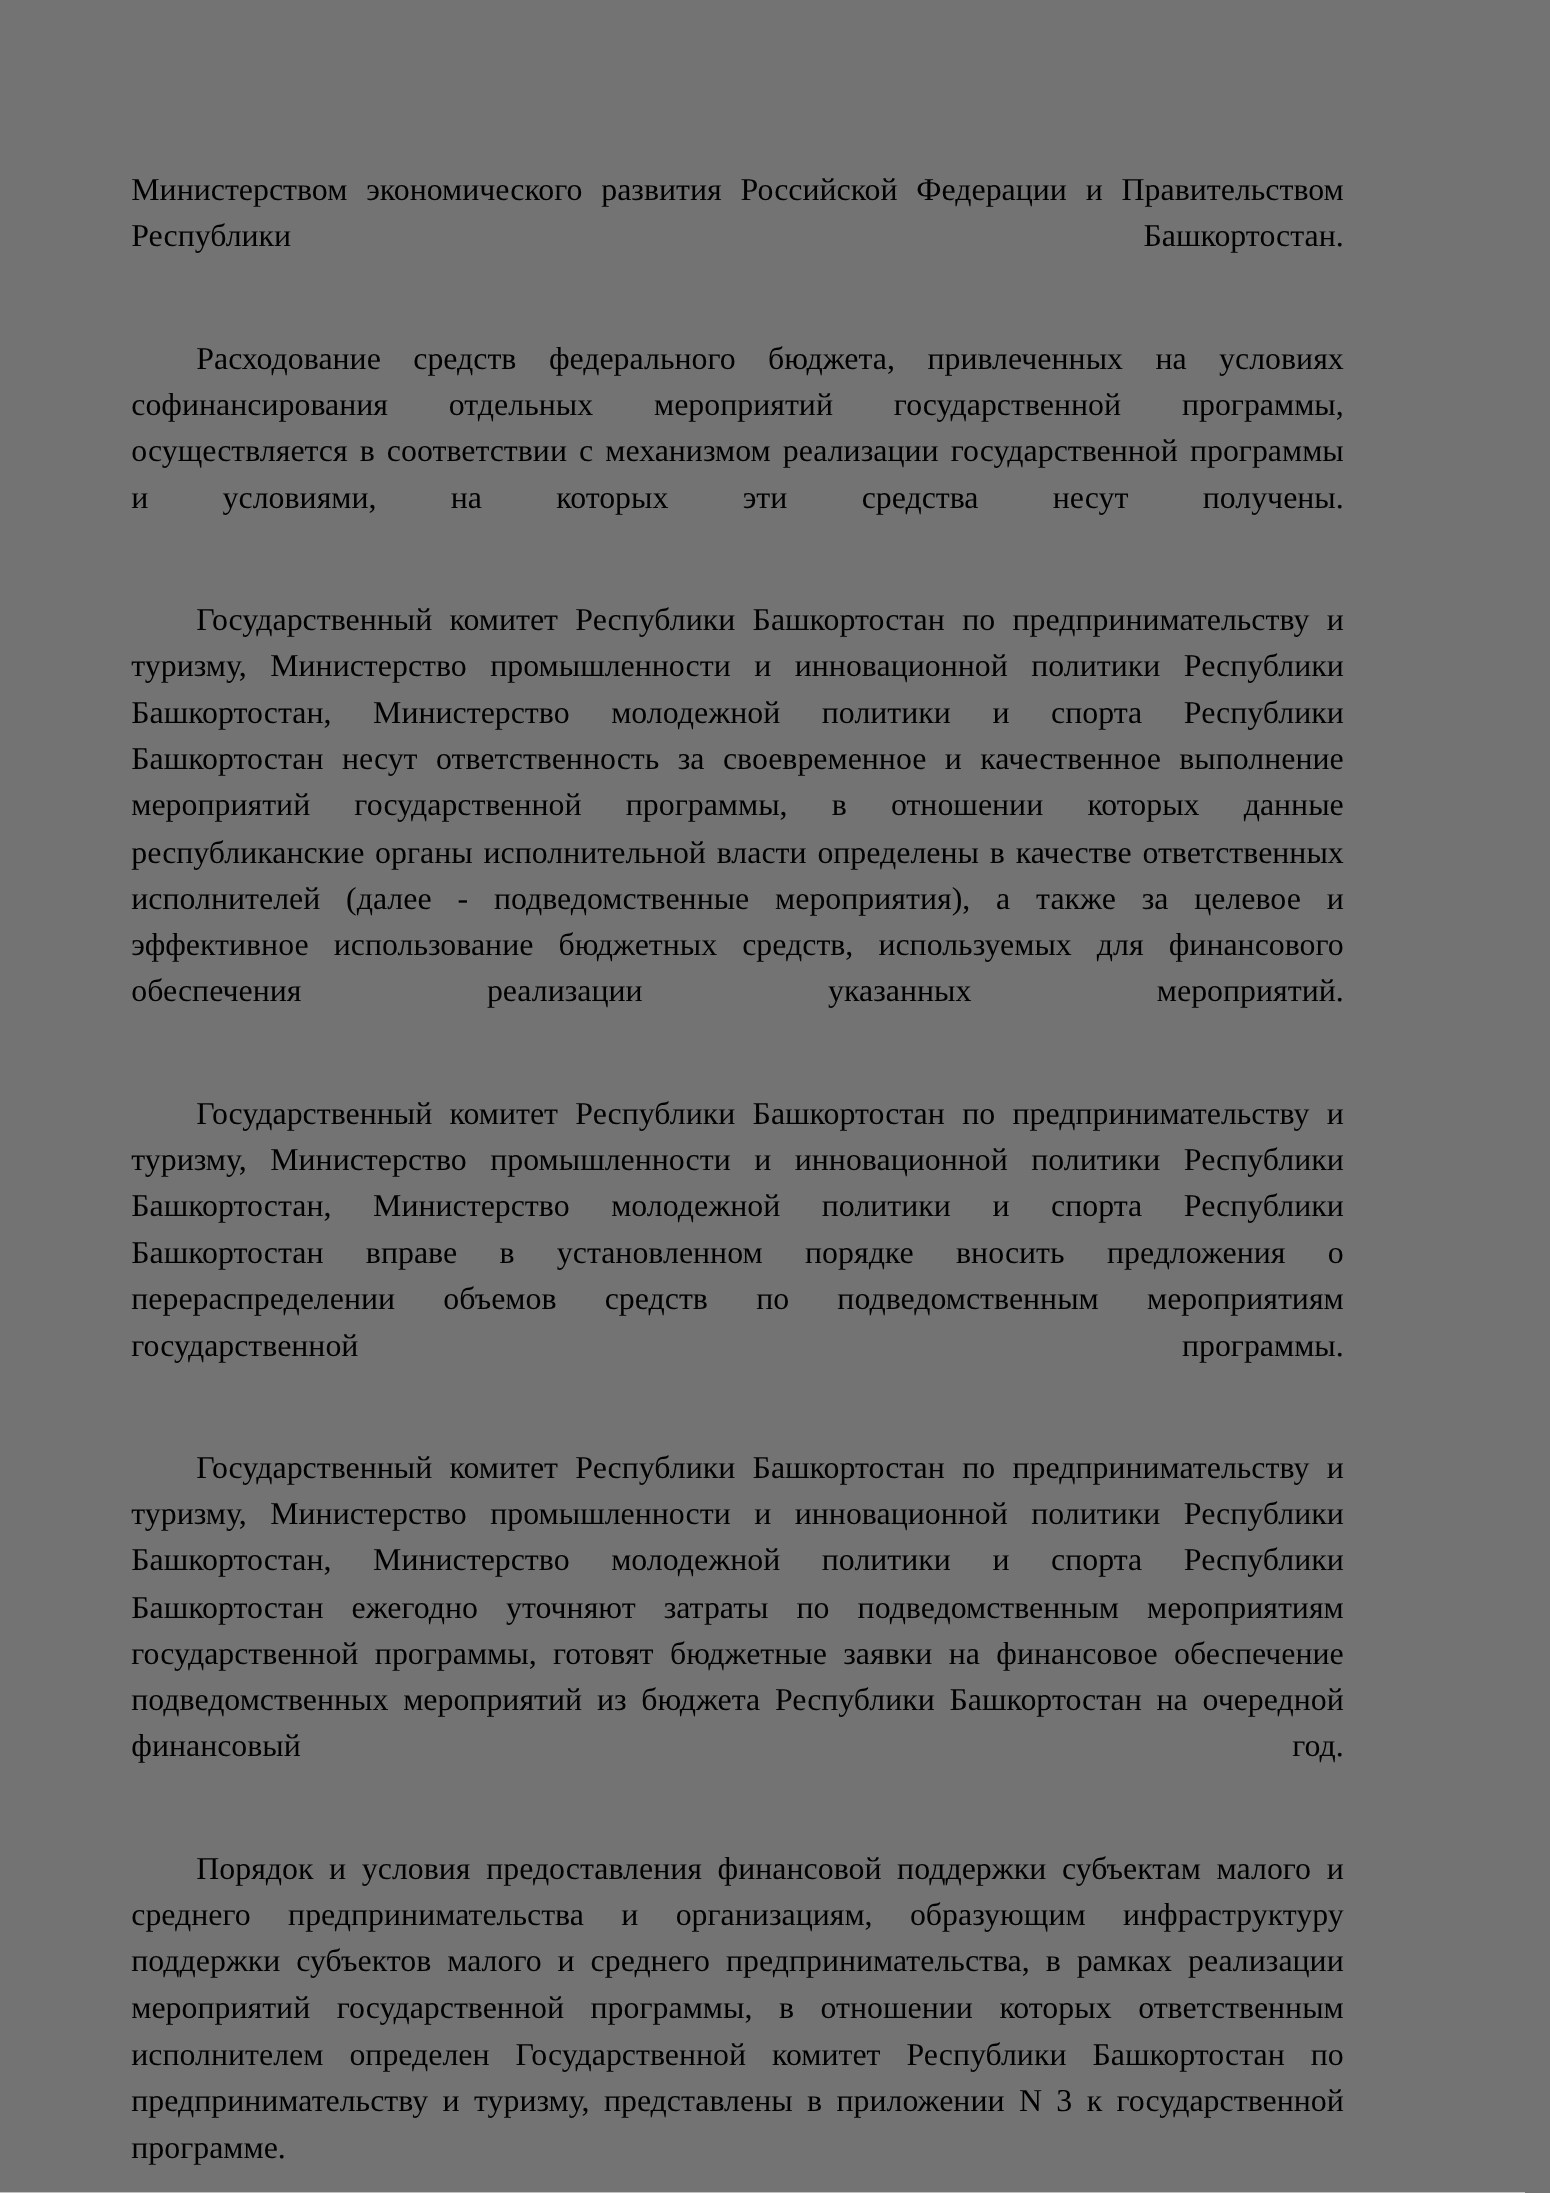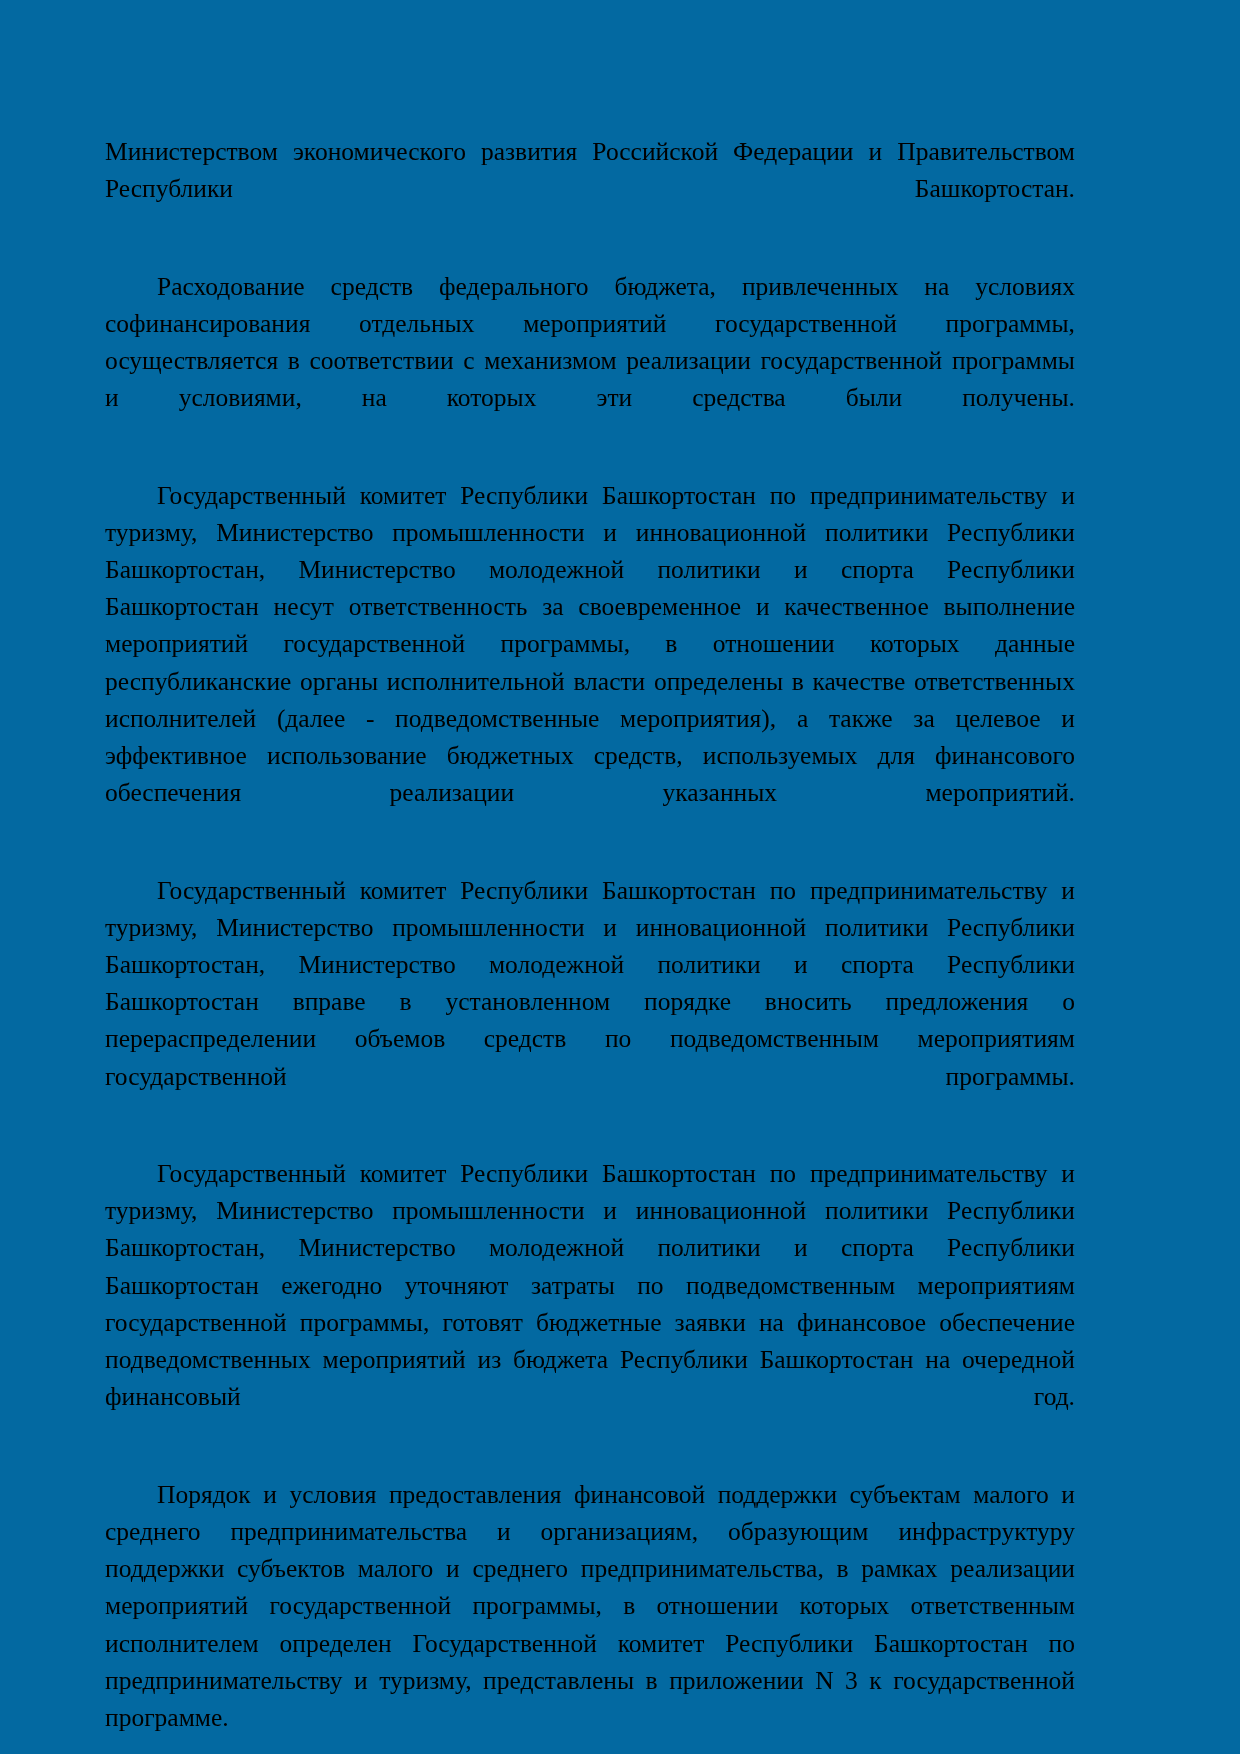--- a/index.html
+++ b/index.html
@@ -11,21 +11,21 @@
   body {
     font-family: "Liberation Serif", "DejaVu Serif", serif;
     color: #000000;
     -webkit-font-smoothing: antialiased;
   }
   .page {
     position: relative;
     width: 1240px;
     height: 1754px;
     margin: 0 auto;
-    background: #0369a1;
+    background: #737373;
     box-sizing: border-box;
     overflow: hidden;
   }
   .text-column {
     position: absolute;
     left: 105px;
     top: 133px;
     width: 970px;
   }
   .para {
@@ -52,21 +52,21 @@
   }
 </style>
 </head>
 <body>
 
 <div class="page">
   <div class="text-column">
 
     <p class="para no-indent">Министерством экономического развития Российской Федерации и Правительством Республики Башкортостан.</p>
 
-    <p class="para">Расходование средств федерального бюджета, привлеченных на условиях софинансирования отдельных мероприятий государственной программы, осуществляется в соответствии с механизмом реализации государственной программы и условиями, на которых эти средства были получены.</p>
+    <p class="para">Расходование средств федерального бюджета, привлеченных на условиях софинансирования отдельных мероприятий государственной программы, осуществляется в соответствии с механизмом реализации государственной программы и условиями, на которых эти средства несут получены.</p>
 
     <p class="para">Государственный комитет Республики Башкортостан по предпринимательству и туризму, Министерство промышленности и инновационной политики Республики Башкортостан, Министерство молодежной политики и спорта Республики Башкортостан несут ответственность за своевременное и качественное выполнение мероприятий государственной программы, в отношении которых данные республиканские органы исполнительной власти определены в качестве ответственных исполнителей (далее - подведомственные мероприятия), а также за целевое и эффективное использование бюджетных средств, используемых для финансового обеспечения реализации указанных мероприятий.</p>
 
     <p class="para">Государственный комитет Республики Башкортостан по предпринимательству и туризму, Министерство промышленности и инновационной политики Республики Башкортостан, Министерство молодежной политики и спорта Республики Башкортостан вправе в установленном порядке вносить предложения о перераспределении объемов средств по подведомственным мероприятиям государственной программы.</p>
 
     <p class="para">Государственный комитет Республики Башкортостан по предпринимательству и туризму, Министерство промышленности и инновационной политики Республики Башкортостан, Министерство молодежной политики и спорта Республики Башкортостан ежегодно уточняют затраты по подведомственным мероприятиям государственной программы, готовят бюджетные заявки на финансовое обеспечение подведомственных мероприятий из бюджета Республики Башкортостан на очередной финансовый год.</p>
 
     <p class="para">Порядок и условия предоставления финансовой поддержки субъектам малого и среднего предпринимательства и организациям, образующим инфраструктуру поддержки субъектов малого и среднего предпринимательства, в рамках реализации мероприятий государственной программы, в отношении которых ответственным исполнителем определен Государственной комитет Республики Башкортостан по предпринимательству и туризму, представлены в приложении N 3 к государственной программе.</p>
 
   </div>

